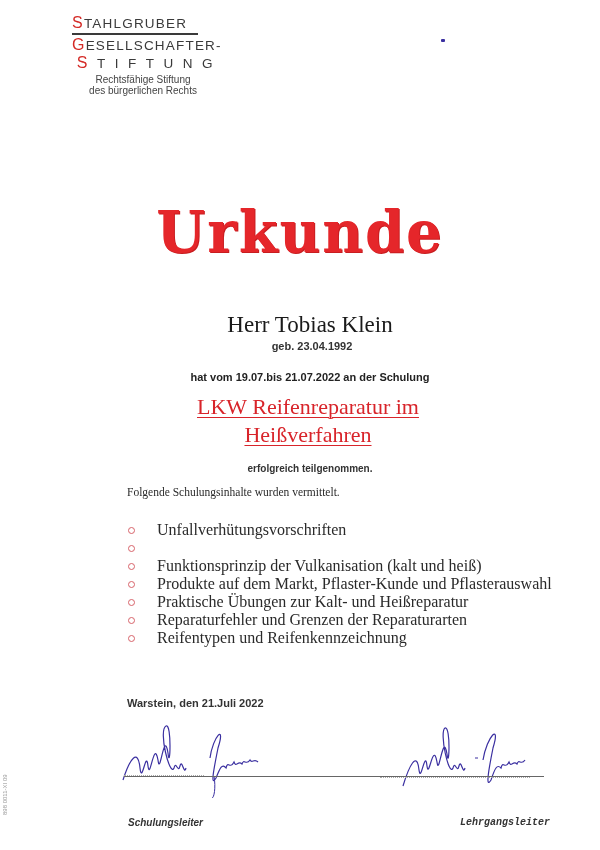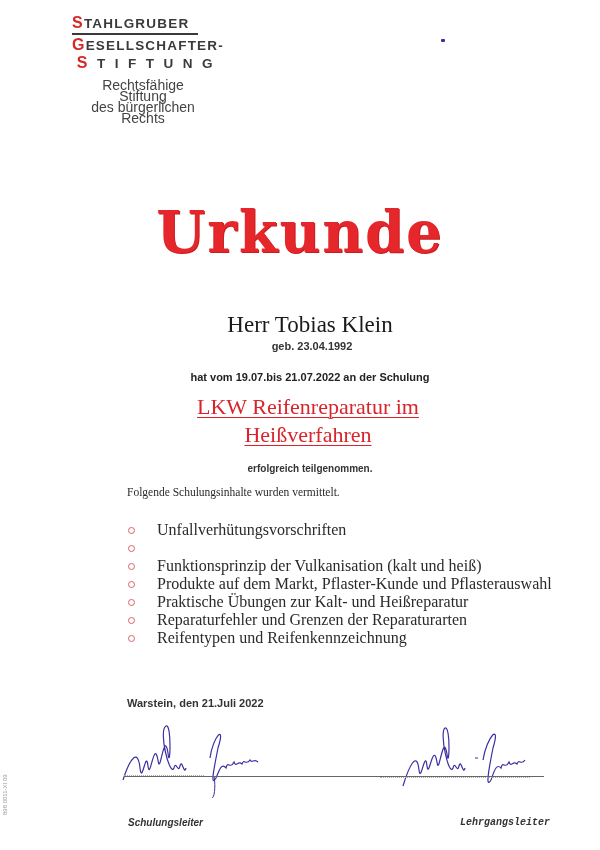--- a/index.html
+++ b/index.html
@@ -1,25 +1,25 @@
 <!DOCTYPE html>
 <html><head>
   <meta charset="utf-8">
   <style>
     html, body { margin: 0; padding: 0; }
     body {
       width: 600px; height: 850px; background: #ffffff; position: relative; overflow: hidden;
       font-family: "Liberation Sans", sans-serif; color: #1a1a1a;
     }
     .logo { position: absolute; left: 72px; top: 14px; width: 150px; }
-    .logo-line { font-family: "Liberation Sans", sans-serif; font-weight: bold; font-size: 13.5px; letter-spacing: 1.2px; color: #3a3a3a; line-height: 17px; white-space: nowrap; }
+    .logo-line { font-family: "Liberation Sans", sans-serif; font-weight: normal; font-size: 13.5px; letter-spacing: 1.2px; color: #3a3a3a; line-height: 17px; white-space: nowrap; }
     .logo-line .cap { color: #d42a26; font-size: 16px; }
     .logo-line.wide { letter-spacing: 9.5px; text-align: right; }
     .logo-rule { height: 1.5px; background: #3a3a3a; width: 126px; margin: 1px 0 1px 0; }
-    .logo-sub { font-size: 14px; color: #444; text-align: center; width: 118px; margin-left: 12px; line-height: 11px; margin-top: 8px; }
+    .logo-sub { font-size: 10px; color: #444; text-align: center; width: 118px; margin-left: 12px; line-height: 11px; margin-top: 2px; }
 
     .dot { position: absolute; left: 441px; top: 39px; width: 4px; height: 3px; background: #3a2fa0; border-radius: 1px; }
 
     .title { position: absolute; left: 0; width: 600px; top: 198px; text-align: center;
       font-family: "DejaVu Serif", serif; font-weight: bold; font-size: 56px; color: #e5262a; letter-spacing: 2px;
       text-shadow: 1px 1px 0 #c81d20; transform: scaleY(1.05); }
 
     .center { position: absolute; left: 0; width: 600px; text-align: center; }
     .name { top: 312px; font-family: "Liberation Serif", serif; font-size: 23px; color: #1a1a1a; left: 10px; }
     .born { top: 340px; font-size: 11px; font-weight: bold; color: #333; left: 12px; }

